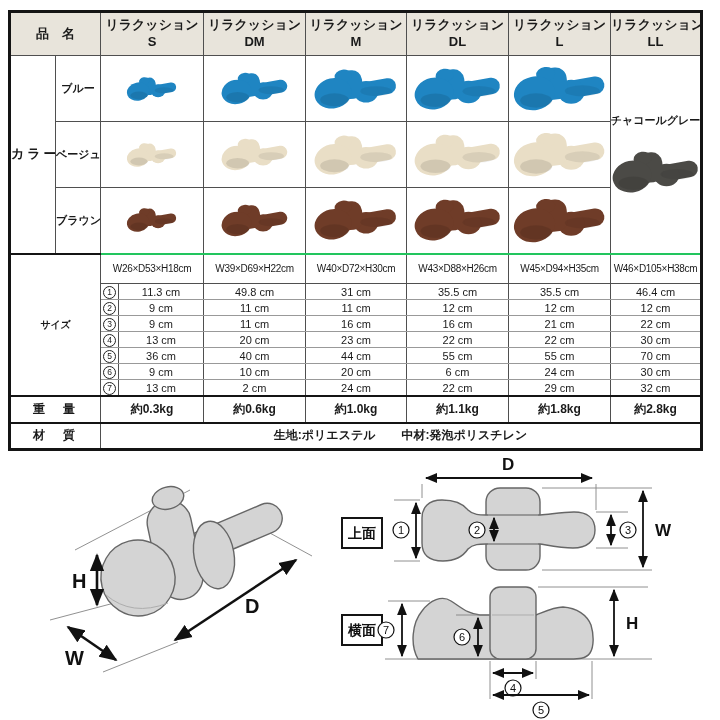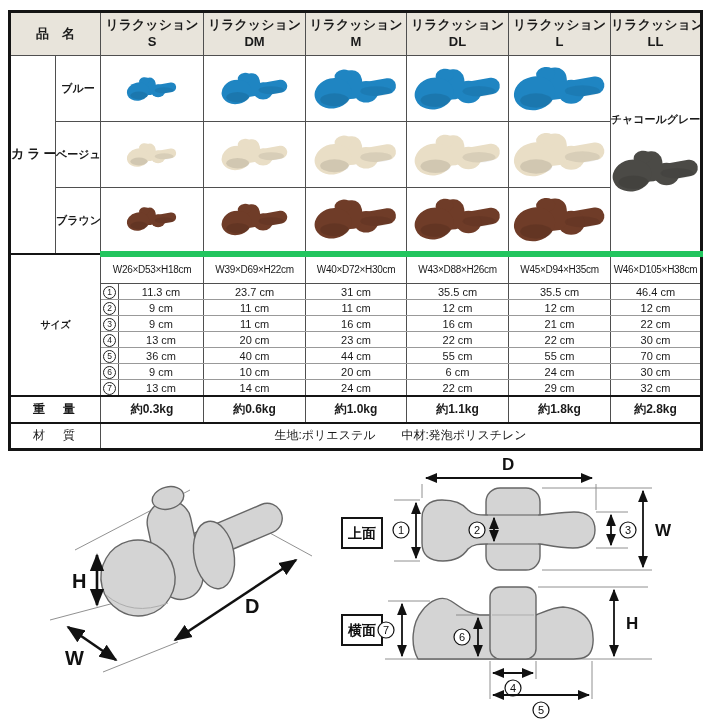--- a/index.html
+++ b/index.html
@@ -8,29 +8,29 @@
   
   table.spec{position:absolute;left:8px;top:10px;width:692px;border-collapse:collapse;
              table-layout:fixed;border:3px solid #141414;}
   .spec th,.spec td{border:1px solid #4f4f4f;padding:0;text-align:center;vertical-align:middle;
                     overflow:hidden;white-space:nowrap;}
   .spec th.prod{background:#e8e4db;font-size:13px;font-weight:bold;height:42px;line-height:1.3;}
   .rowlabel{font-size:13px;font-weight:bold;letter-spacing:3px;}
   .sublabel{font-size:11px;font-weight:bold;}
   tr.color-row{height:66px;}
   tr.dims-row{height:30px;}
-  tr.dims-row td{border-top:6px solid #22c55e;font-size:10px;letter-spacing:-0.3px;}
+  tr.dims-row td{border-top:2px solid #22c55e;font-size:10px;letter-spacing:-0.3px;}
   tr.dims-row td.szlabel{border-top:2px solid #141414;}
   tr.num-row{height:15px;}
   tr.num-row td{font-size:11px;border-top:1px solid #999;border-bottom:1px solid #999;}
   tr.num-row td.numcell{padding-top:1px;}
   tr.weight-row{height:27px;}
   tr.weight-row td{border-top:2px solid #141414;font-size:12px;font-weight:bold;}
   tr.material-row{height:26px;}
-  tr.material-row td{border-top:2px solid #141414;font-size:12px;font-weight:normal;}
+  tr.material-row td{border-top:2px solid #141414;font-size:12px;font-weight:bold;}
   .circle{display:inline-block;width:11px;height:11px;border:1px solid #222;border-radius:50%;
           font-size:8.5px;line-height:11px;text-align:center;font-weight:normal;}
   .cushion{display:inline-block;vertical-align:middle;}
   .llcell .wrap{display:flex;flex-direction:column;align-items:center;justify-content:center;gap:20px;}
   .llcell .lllabel{font-size:11px;font-weight:bold;}
   .mgap{margin-left:26px;}
   
   .diag{position:absolute;}
   .shape{fill:#d4d4d4;stroke:#666;stroke-width:1.4;stroke-linejoin:round;}
   .faint{stroke:#adadad;stroke-width:1;fill:none;}
@@ -160,21 +160,21 @@
       <td colspan="2">W26×D53×H18cm</td>
       <td>W39×D69×H22cm</td>
       <td>W40×D72×H30cm</td>
       <td>W43×D88×H26cm</td>
       <td>W45×D94×H35cm</td>
       <td>W46×D105×H38cm</td>
     </tr>
     <tr class="num-row">
       <td class="numcell"><span class="circle">1</span></td>
       <td>11.3 cm</td>
-      <td>23.7 cm</td>
+      <td>49.8 cm</td>
       <td>31 cm</td>
       <td>35.5 cm</td>
       <td>35.5 cm</td>
       <td>46.4 cm</td>
     </tr>
     <tr class="num-row">
       <td class="numcell"><span class="circle">2</span></td>
       <td>9 cm</td>
       <td>11 cm</td>
       <td>11 cm</td>
@@ -214,21 +214,21 @@
       <td>9 cm</td>
       <td>10 cm</td>
       <td>20 cm</td>
       <td>6 cm</td>
       <td>24 cm</td>
       <td>30 cm</td>
     </tr>
     <tr class="num-row">
       <td class="numcell"><span class="circle">7</span></td>
       <td>13 cm</td>
-      <td>14 cm</td>
+      <td>2 cm</td>
       <td>24 cm</td>
       <td>22 cm</td>
       <td>29 cm</td>
       <td>32 cm</td>
     </tr>
 
     <tr class="weight-row">
       <td class="rowlabel" colspan="2">重　量</td>
       <td colspan="2">約0.3kg</td>
       <td>約0.6kg</td>

